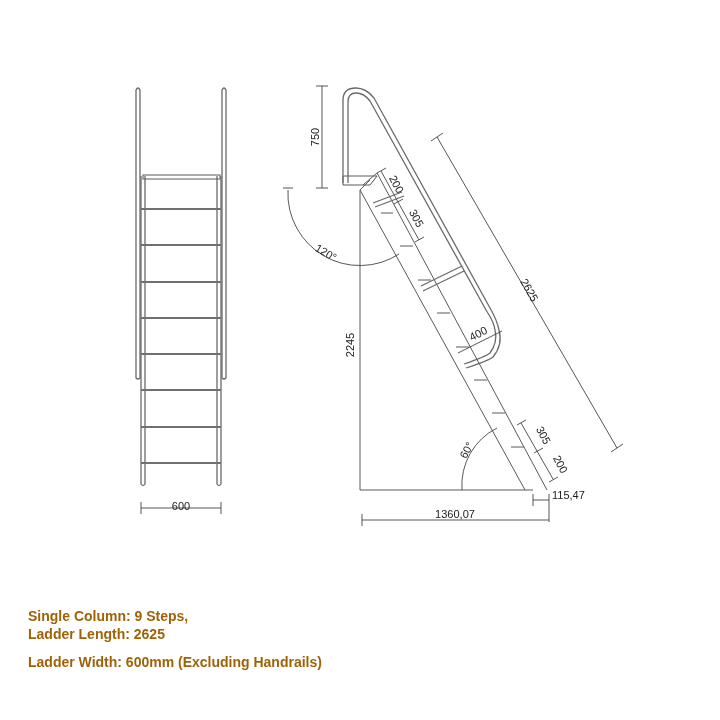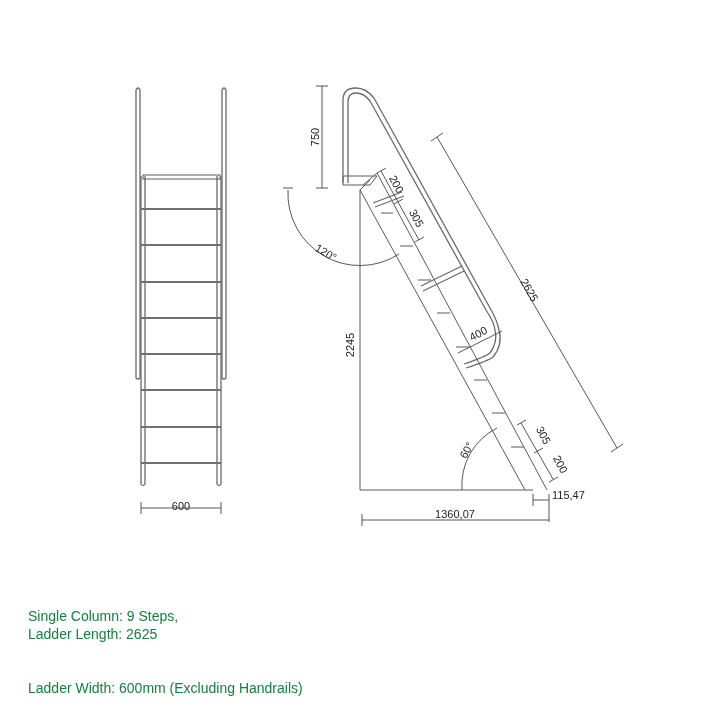--- a/index.html
+++ b/index.html
@@ -4,21 +4,21 @@
   <style>
     html, body { margin: 0; padding: 0; background: #ffffff; }
     body { width: 720px; height: 720px; position: relative; overflow: hidden; font-family: "Liberation Sans", sans-serif; }
     #drawing { position: absolute; left: 0; top: 0; width: 720px; height: 720px; }
     .ln { stroke: #5a5a5a; stroke-width: 1; fill: none; }
     .ln2 { stroke: #6a6a6a; stroke-width: 1.3; fill: none; }
     .rung { stroke: #707070; stroke-width: 2.2; fill: none; }
     .dim { stroke: #444; stroke-width: 0.9; fill: none; }
     .dimtxt { font-family: "Liberation Sans", sans-serif; font-size: 11px; fill: #222; }
     .notes { position: absolute; left: 28px; top: 608px; }
-    .note { font-family: "Liberation Sans", sans-serif; font-weight: normal; font-size: 14px; color: #15803d; position: absolute; white-space: nowrap; }
+    .note { font-family: "Liberation Sans", sans-serif; font-weight: bold; font-size: 14px; color: #a16207; position: absolute; white-space: nowrap; }
   </style>
 </head>
 <body>
 
 <svg id="drawing" viewBox="0 0 720 720" xmlns="http://www.w3.org/2000/svg">
 
   <g>
 
     <path class="ln2" d="M136,378 L136,90 Q138,86 140,90 L140,378 Q138,380 136,378 Z"></path>
     <path class="ln2" d="M222,378 L222,90 Q224,86 226,90 L226,378 Q224,380 222,378 Z"></path>
@@ -142,14 +142,14 @@
       <line class="dim" x1="362" y1="520" x2="549" y2="520"></line>
       <line class="dim" x1="362" y1="514" x2="362" y2="526"></line>
       <text class="dimtxt" x="455" y="518" text-anchor="middle">1360,07</text>
     </g>
   </g>
 </svg>
 
 <div class="notes">
   <div class="note" style="top:0px;">Single Column: 9 Steps,</div>
   <div class="note" style="top:18px;">Ladder Length: 2625</div>
-  <div class="note" style="top:72px;">Ladder Width: 600mm (Excluding Handrails)</div>
+  <div class="note" style="top:46px;">Ladder Width: 600mm (Excluding Handrails)</div>
 </div>
 
 </body></html>

